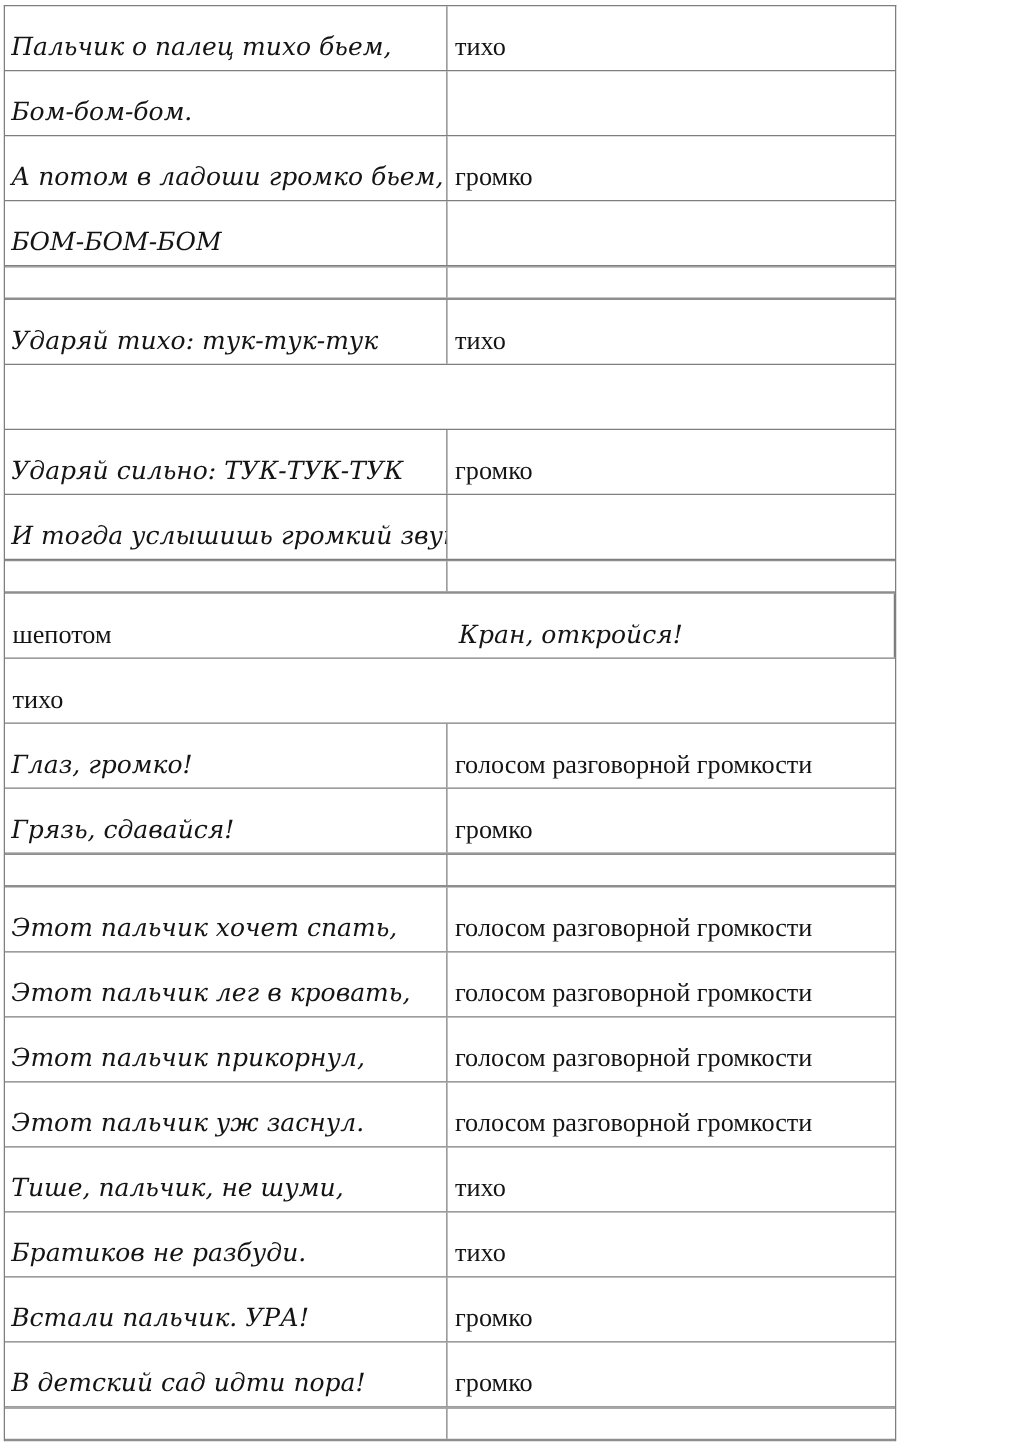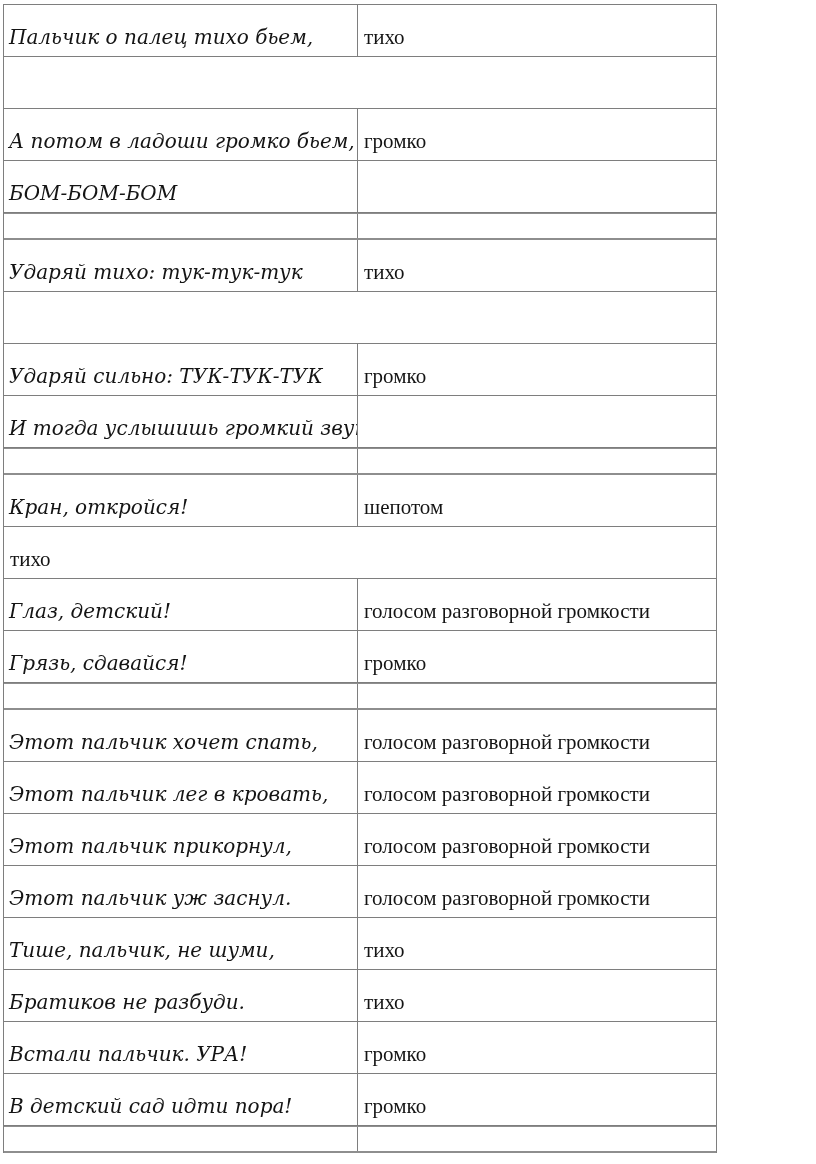--- a/index.html
+++ b/index.html
@@ -81,20 +81,23 @@
   <div class="row">
     <div class="cell left">
       <span class="lyric">Пальчик о палец тихо бьем,</span>
     </div>
     <div class="cell right">
       <span class="volume">тихо</span>
     </div>
   </div>
 
   <div class="row">
+    <div class="cell left">
+      <span class="lyric">Бом-бом-бом.</span>
+    </div>
     <div class="cell right">
       <span class="volume"></span>
     </div>
   </div>
 
   <div class="row">
     <div class="cell left">
       <span class="lyric">А потом в ладоши громко бьем,</span>
     </div>
     <div class="cell right">
@@ -156,37 +159,37 @@
   <div class="row spacer">
     <div class="cell left">
       <span class="lyric"></span>
     </div>
     <div class="cell right">
       <span class="volume"></span>
     </div>
   </div>
 
   <div class="row">
+    <div class="cell right">
+      <span class="volume">шепотом</span>
+    </div>
     <div class="cell left">
       <span class="lyric">Кран, откройся!</span>
     </div>
-    <div class="cell right">
-      <span class="volume">шепотом</span>
-    </div>
-  </div>
-
-  <div class="row">
-    <div class="cell right">
-      <span class="volume">тихо</span>
-    </div>
-  </div>
-
-  <div class="row">
-    <div class="cell left">
-      <span class="lyric">Глаз, детский!</span>
+  </div>
+
+  <div class="row">
+    <div class="cell right">
+      <span class="volume">тихо</span>
+    </div>
+  </div>
+
+  <div class="row">
+    <div class="cell left">
+      <span class="lyric">Глаз, громко!</span>
     </div>
     <div class="cell right">
       <span class="volume">голосом разговорной громкости</span>
     </div>
   </div>
 
   <div class="row">
     <div class="cell left">
       <span class="lyric">Грязь, сдавайся!</span>
     </div>

